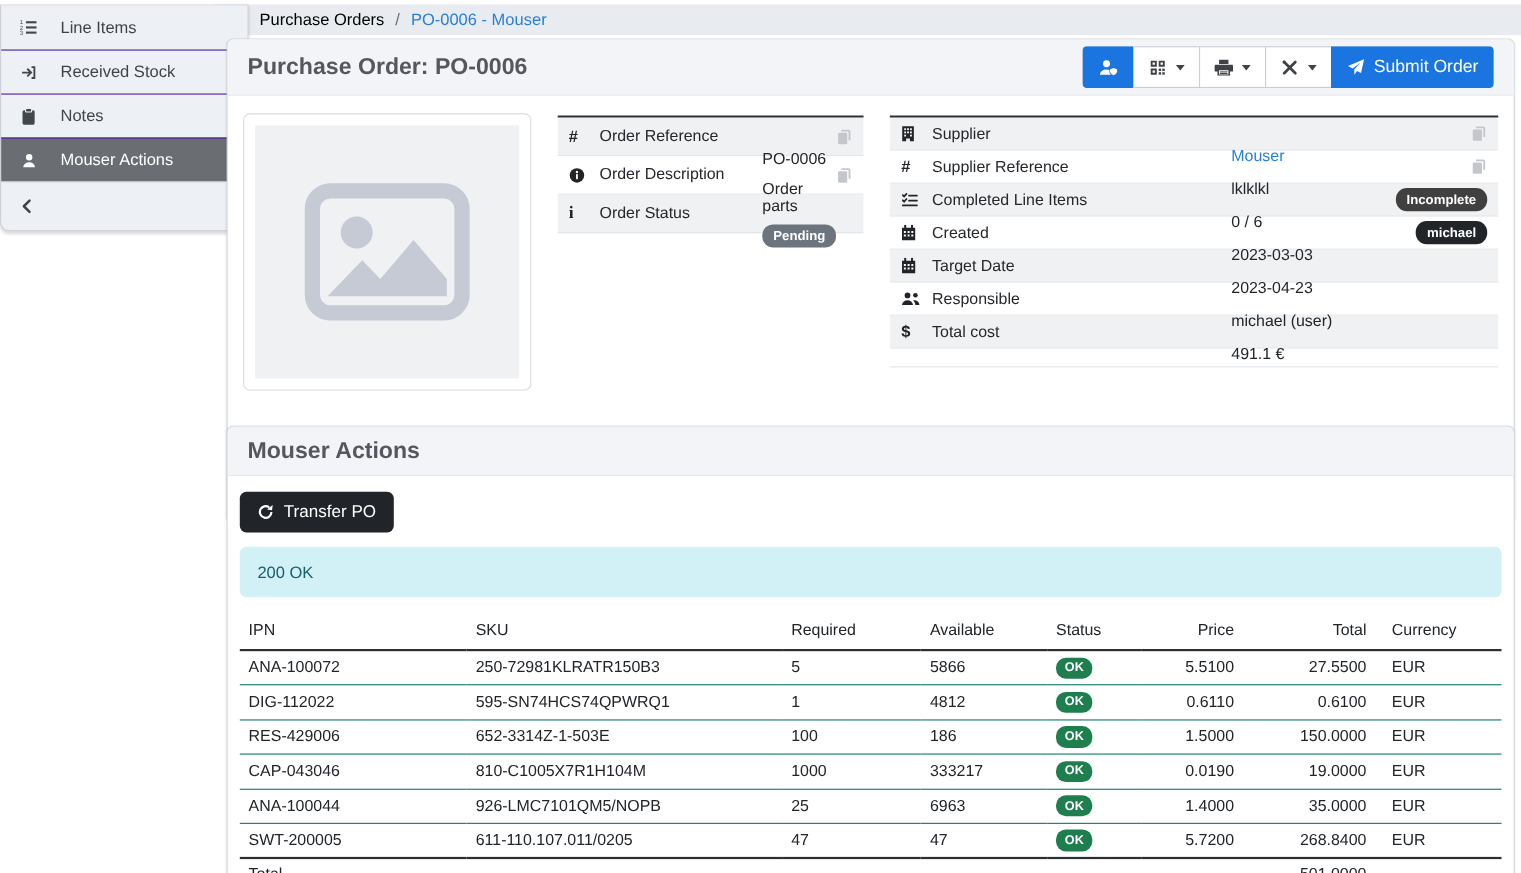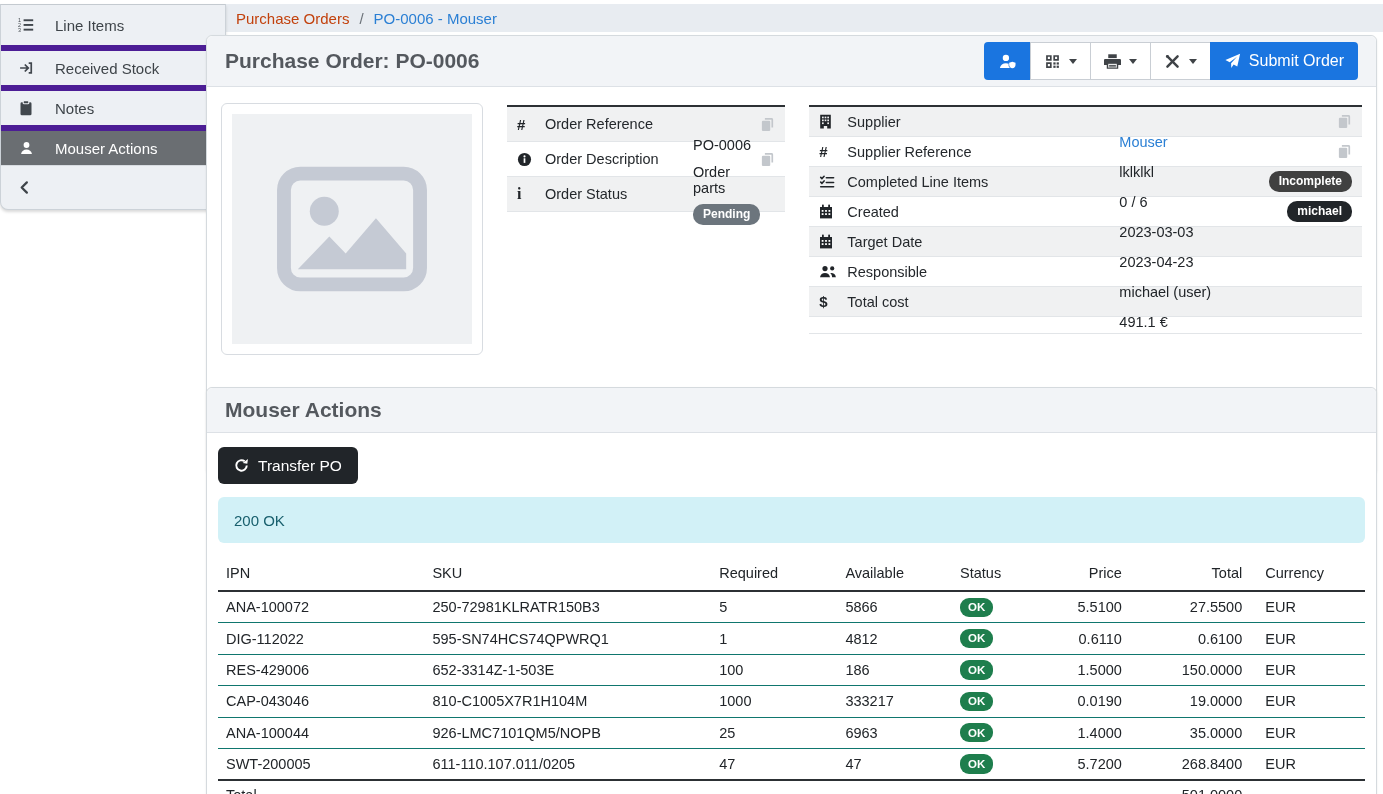--- a/index.html
+++ b/index.html
@@ -20,21 +20,21 @@
   
   .sidebar {
     position:absolute; left:0; top:4px; width:226px;
     background:#edf0f4; border:1px solid #ccd2d8; border-top:1px solid #c4cad0;
     border-radius:0 0 8px 8px; overflow:hidden;
     box-shadow:0 2px 3px rgba(0,0,0,.15);
   }
   .side-item {
     height:40px; display:flex; align-items:center; gap:18px;
     padding-left:14px; font-size:15px; color:#3e4449;
-    border-top:6px solid #4c1d95; cursor:pointer;
+    border-top:1px solid #4c1d95; cursor:pointer;
   }
   .side-item:first-child { border-top:none; }
   .side-item .sicon { width:22px; display:flex; justify-content:center; color:#41474d; }
   .side-item.active { background:#6a6e72; color:#fff; }
   .side-item.active .sicon { color:#fff; }
   .side-collapse {
     height:44px; display:flex; align-items:center; padding-left:16px;
     color:#3e4449; border-top:1px solid #d8dce1; cursor:pointer;
   }
   
@@ -126,21 +126,21 @@
   table.lines td.cur, table.lines th.cur { padding-left:15px; }
   table.lines tfoot td { border-top:2px solid #2c3034; border-bottom:1px solid #e3e6e9; }
   svg.ic { display:block; }
 </style>
 </head>
 <body>
 
 <div class="page">
 
   <div class="crumb-bar">
-    <a style="color: #c2410c;">Purchase Orders</a>
+    <a style="color: #000000;">Purchase Orders</a>
     <span class="crumb-sep">/</span>
     <a style="color: rgb(42, 127, 212);">PO-0006 - Mouser</a>
   </div>
 
   <aside class="sidebar">
     <div class="side-item">
       <span class="sicon">
         <svg class="ic" width="18" height="16" viewBox="0 0 16 16" fill="currentColor">
             <rect x="5.6" y="2.3" width="9.6" height="1.9"></rect>
             <rect x="5.6" y="7" width="9.6" height="1.9"></rect>

